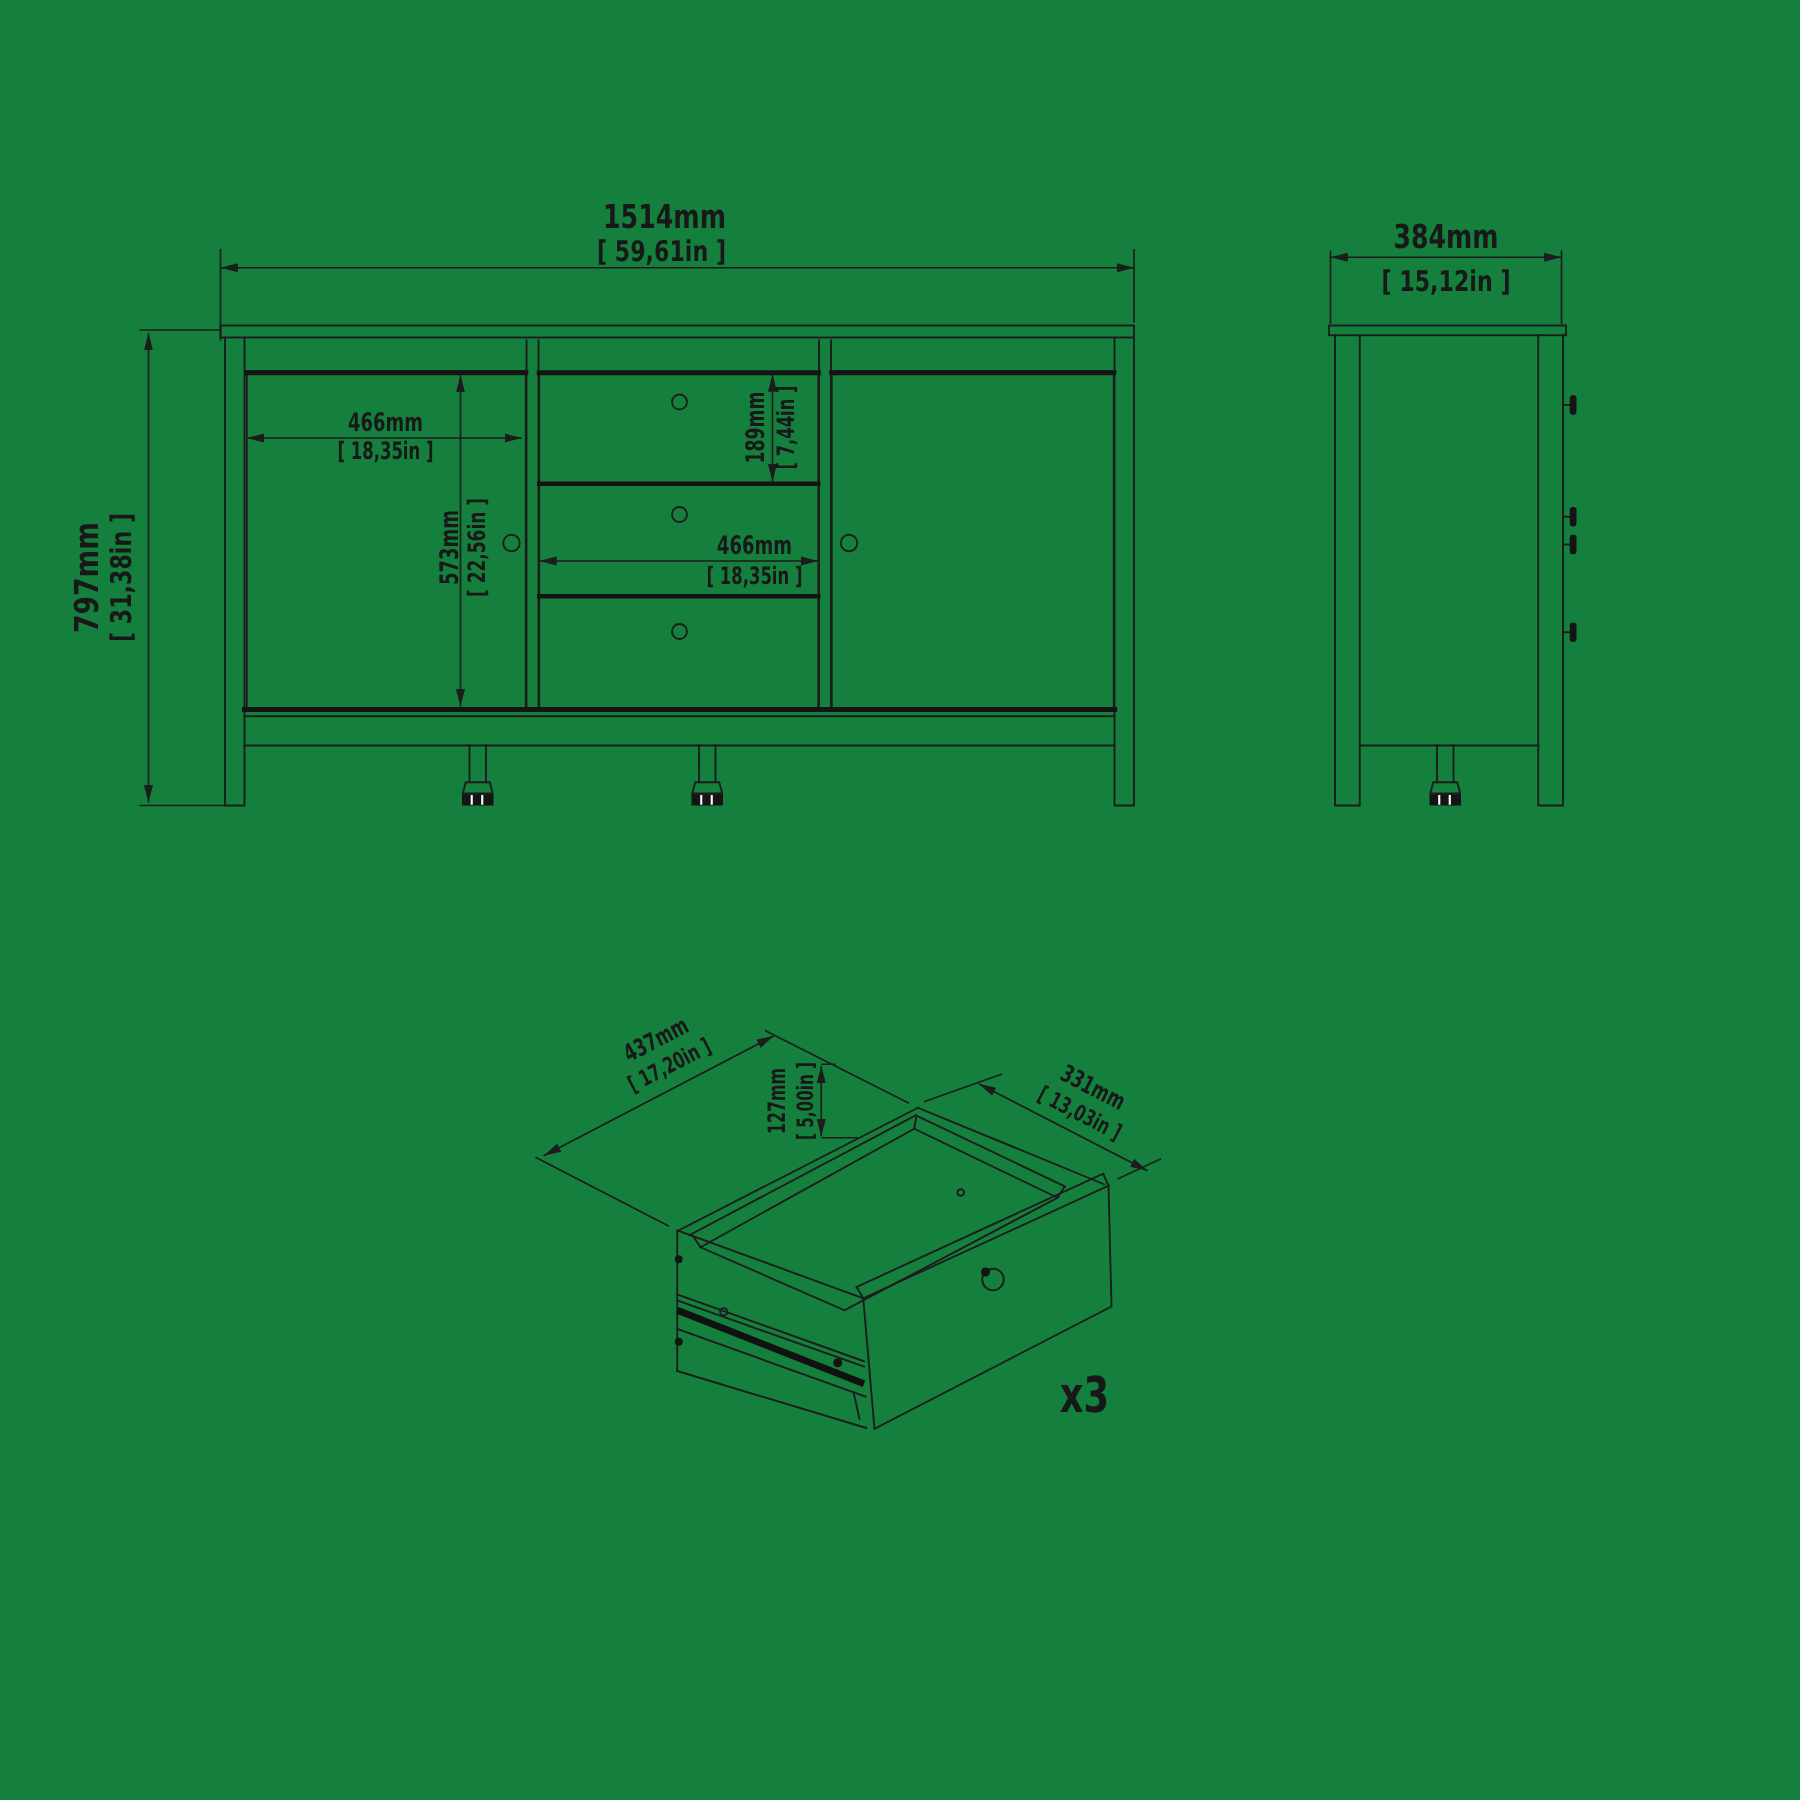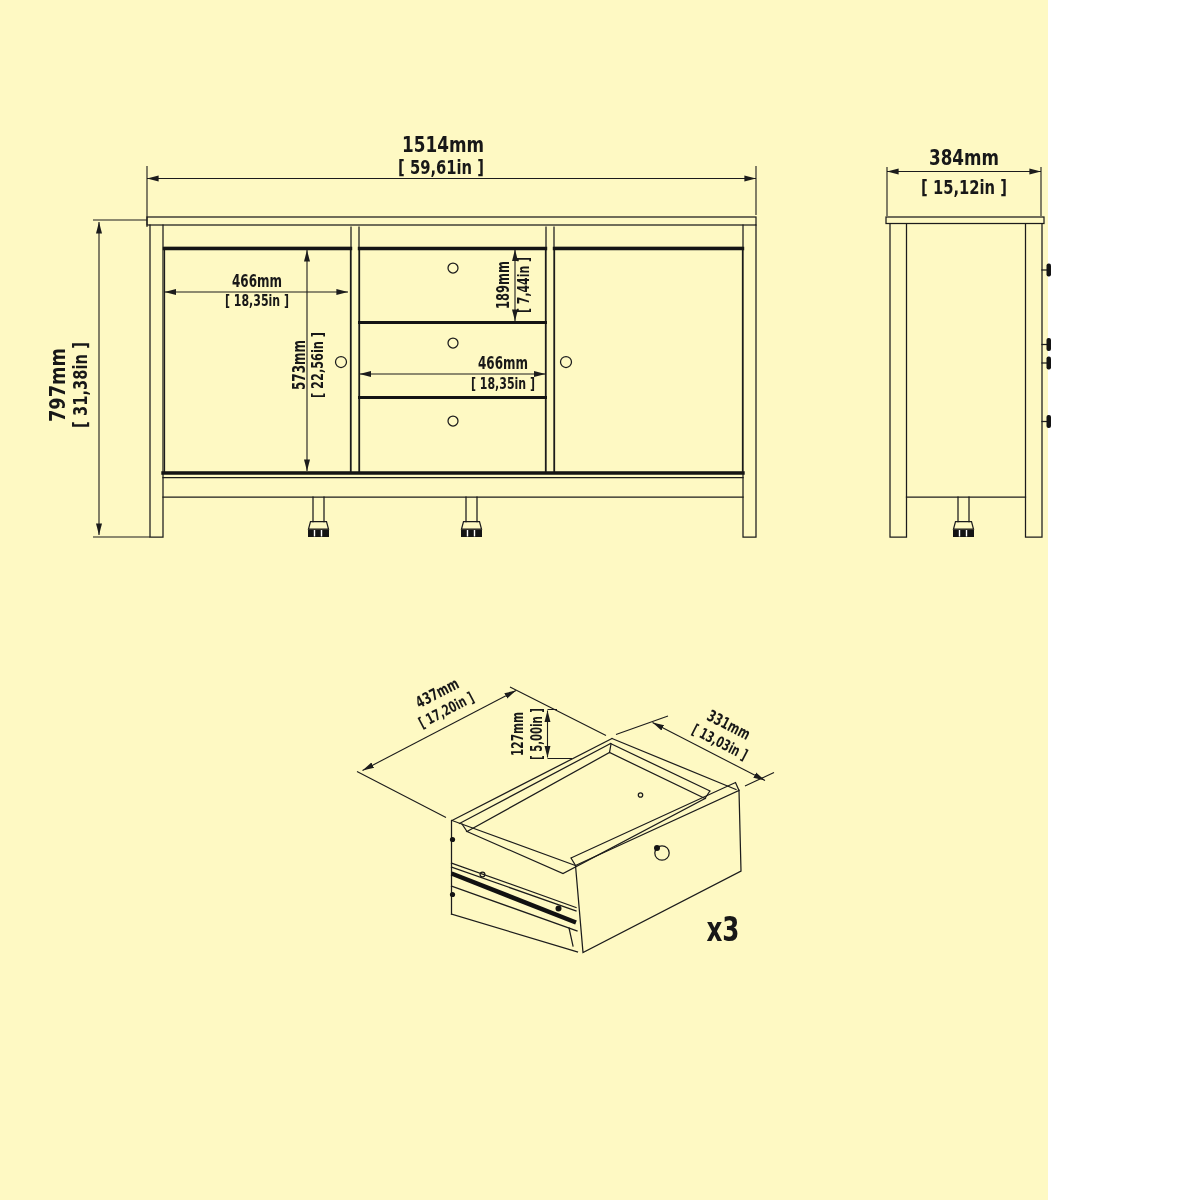--- a/index.html
+++ b/index.html
@@ -1,16 +1,16 @@
 <!DOCTYPE html>
 <html><head>
 <meta charset="utf-8">
 <style>
   html,body{margin:0;padding:0;background:#ffffff;}
-  .stage{width:1048px;height:1200px;background:#fef9c3;position:relative;}
+  .stage{width:1200px;height:1200px;background:#15803d;position:relative;}
   .ln{stroke:#1c1c1c;stroke-width:1.25;fill:none;stroke-linecap:square;}
   .thk{stroke:#141414;stroke-width:3.4;fill:none;stroke-linecap:square;}
   .mid{stroke:#141414;stroke-width:3;fill:none;stroke-linecap:square;}
   .dim{stroke:#1c1c1c;stroke-width:1.1;fill:none;}
   .lbl{font-family:"DejaVu Sans","Liberation Sans",sans-serif;font-weight:bold;fill:#181818;}
   .fill{fill:#141414;stroke:none;}
   .wht{stroke:#ffffff;stroke-width:1.4;fill:none;}
   text{text-anchor:middle;}
 </style>
 </head>

